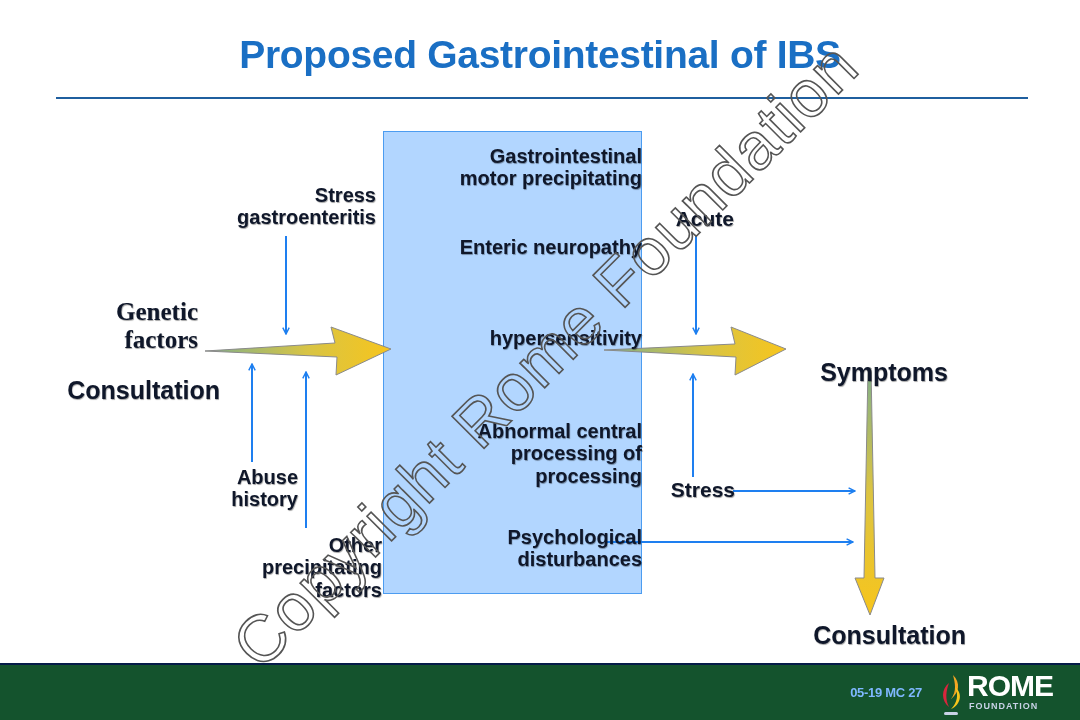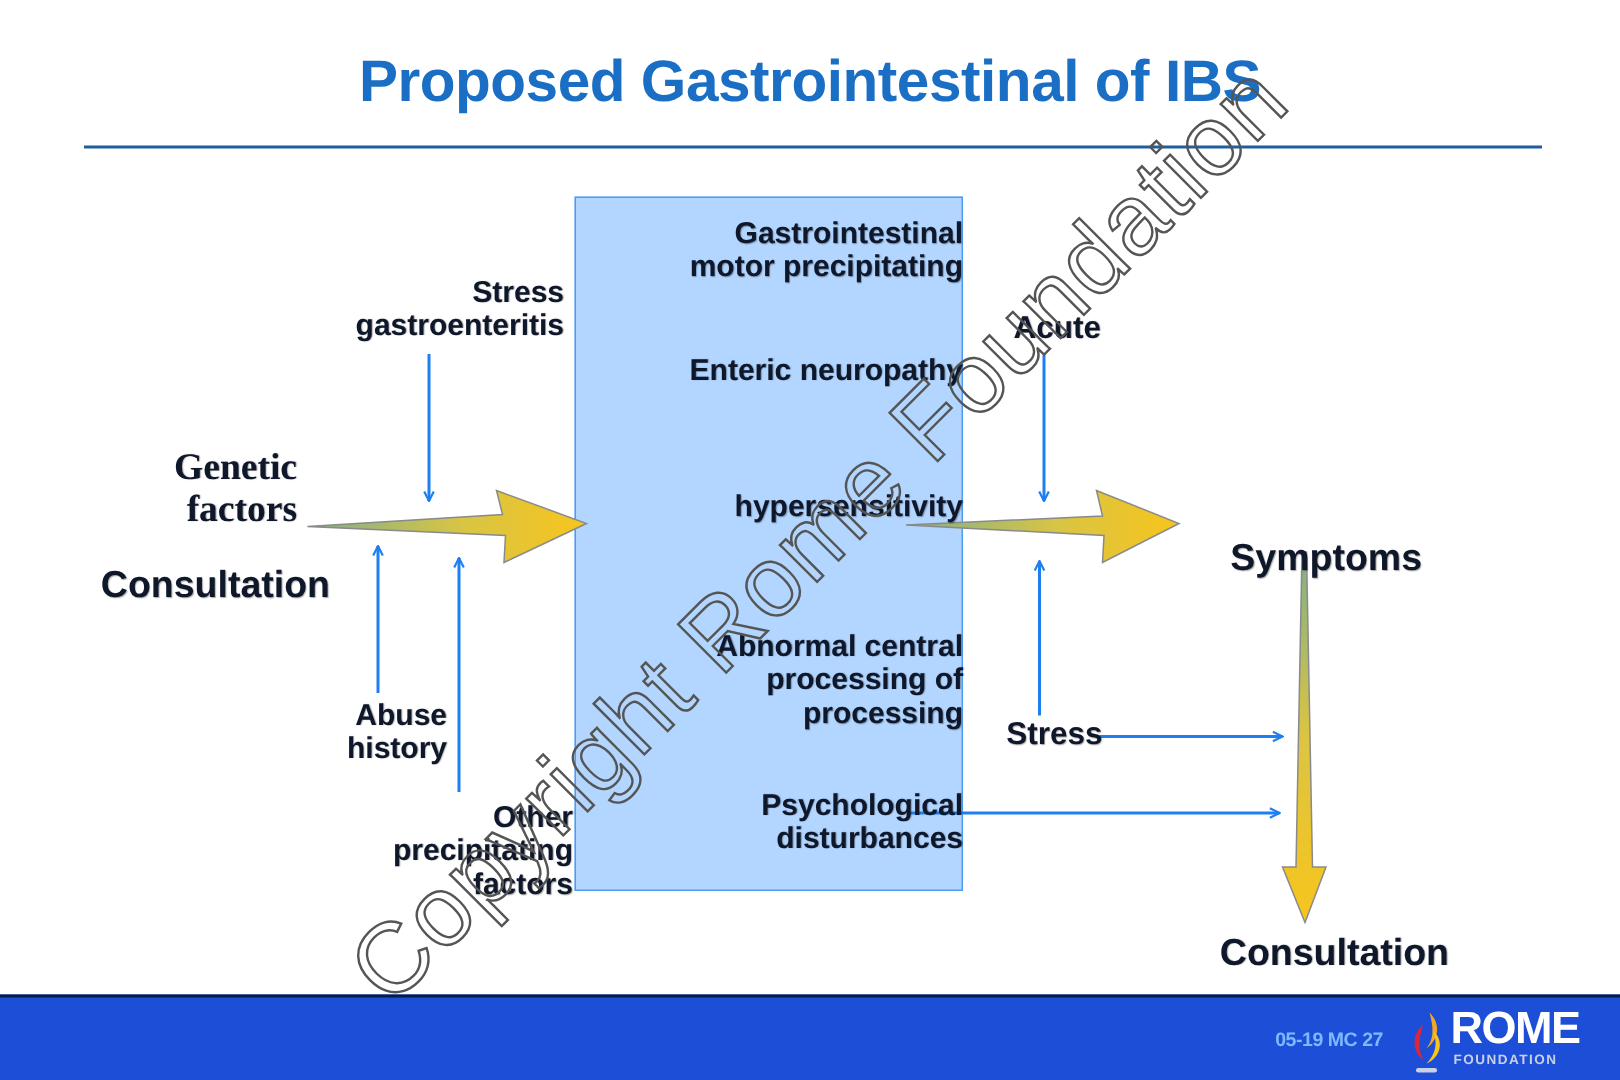--- a/index.html
+++ b/index.html
@@ -33,21 +33,21 @@
   .watermark {
     position: absolute; left: 545px; top: 355px;
     transform: translate(-50%, -50%) rotate(-45deg);
     font-size: 66px; color: rgba(255,255,255,0);
     -webkit-text-stroke: 1.6px #555555;
     white-space: nowrap; letter-spacing: 1px;
     font-family: "Liberation Sans", sans-serif;
   }
   .footer {
     position: absolute; left: 0; top: 663px; width: 1080px; height: 57px;
-    background: #1d4ed8; border-top: 2px solid #051c48; box-sizing: border-box;
+    background: #14532d; border-top: 2px solid #051c48; box-sizing: border-box;
   }
   .slide-code {
     position: absolute; right: 158px; top: 20px;
     font-size: 13px; font-weight: bold; color: #7fb8ff; letter-spacing: -0.3px;
   }
   .logo { position: absolute; left: 935px; top: 6px; width: 130px; height: 46px; }
   .logo-word {
     position: absolute; left: 32px; top: -2px; font-size: 30px; font-weight: bold;
     color: #ffffff; letter-spacing: -1px;
   }

